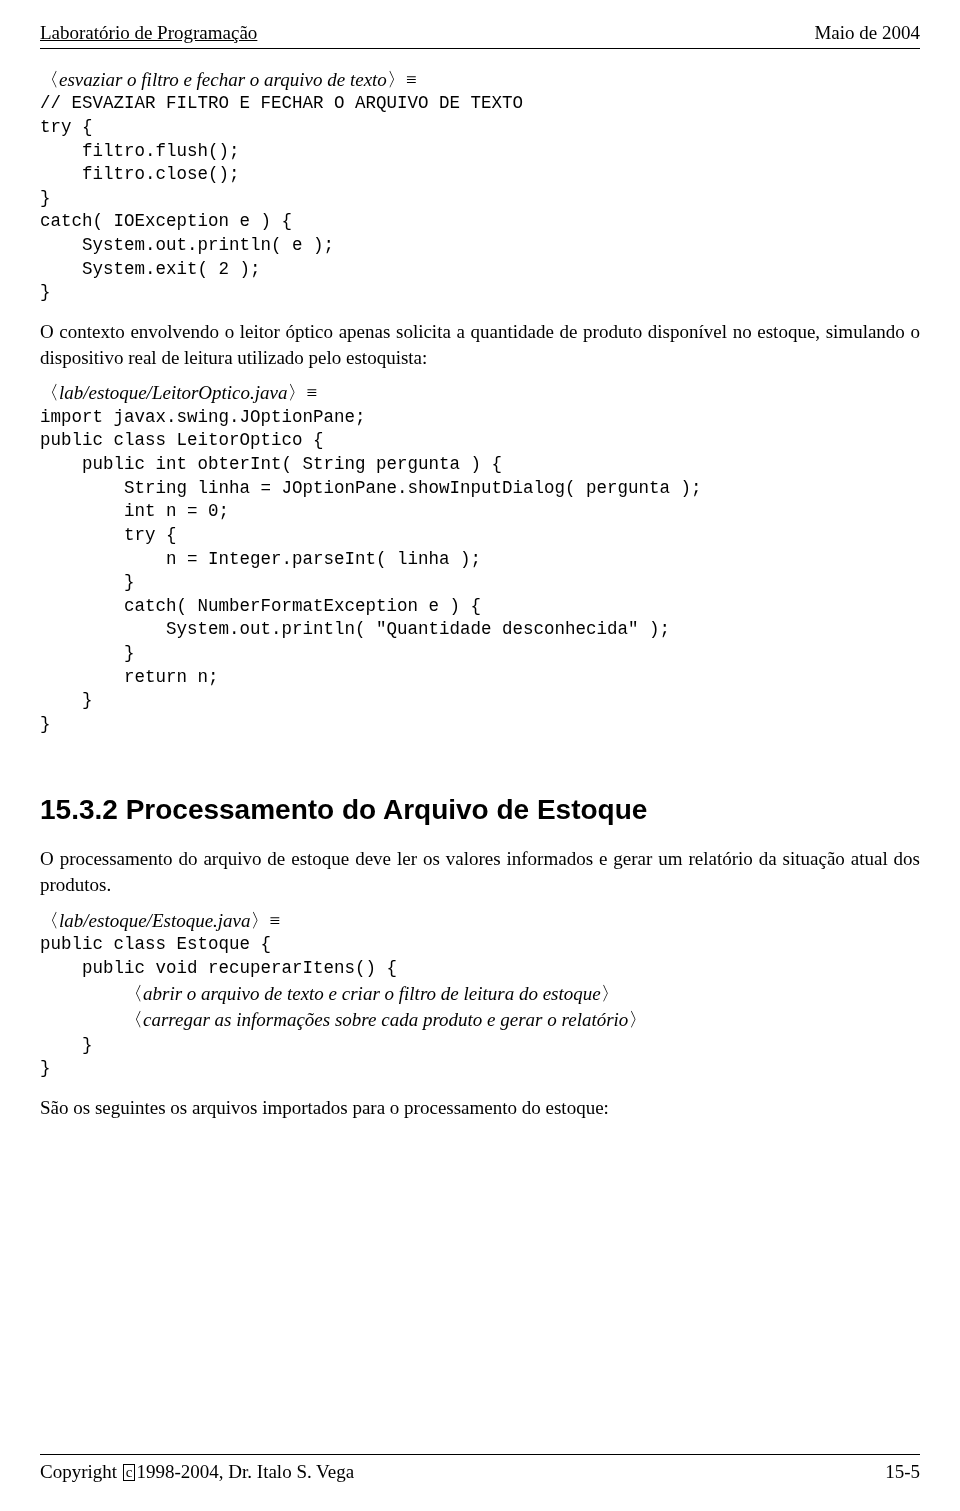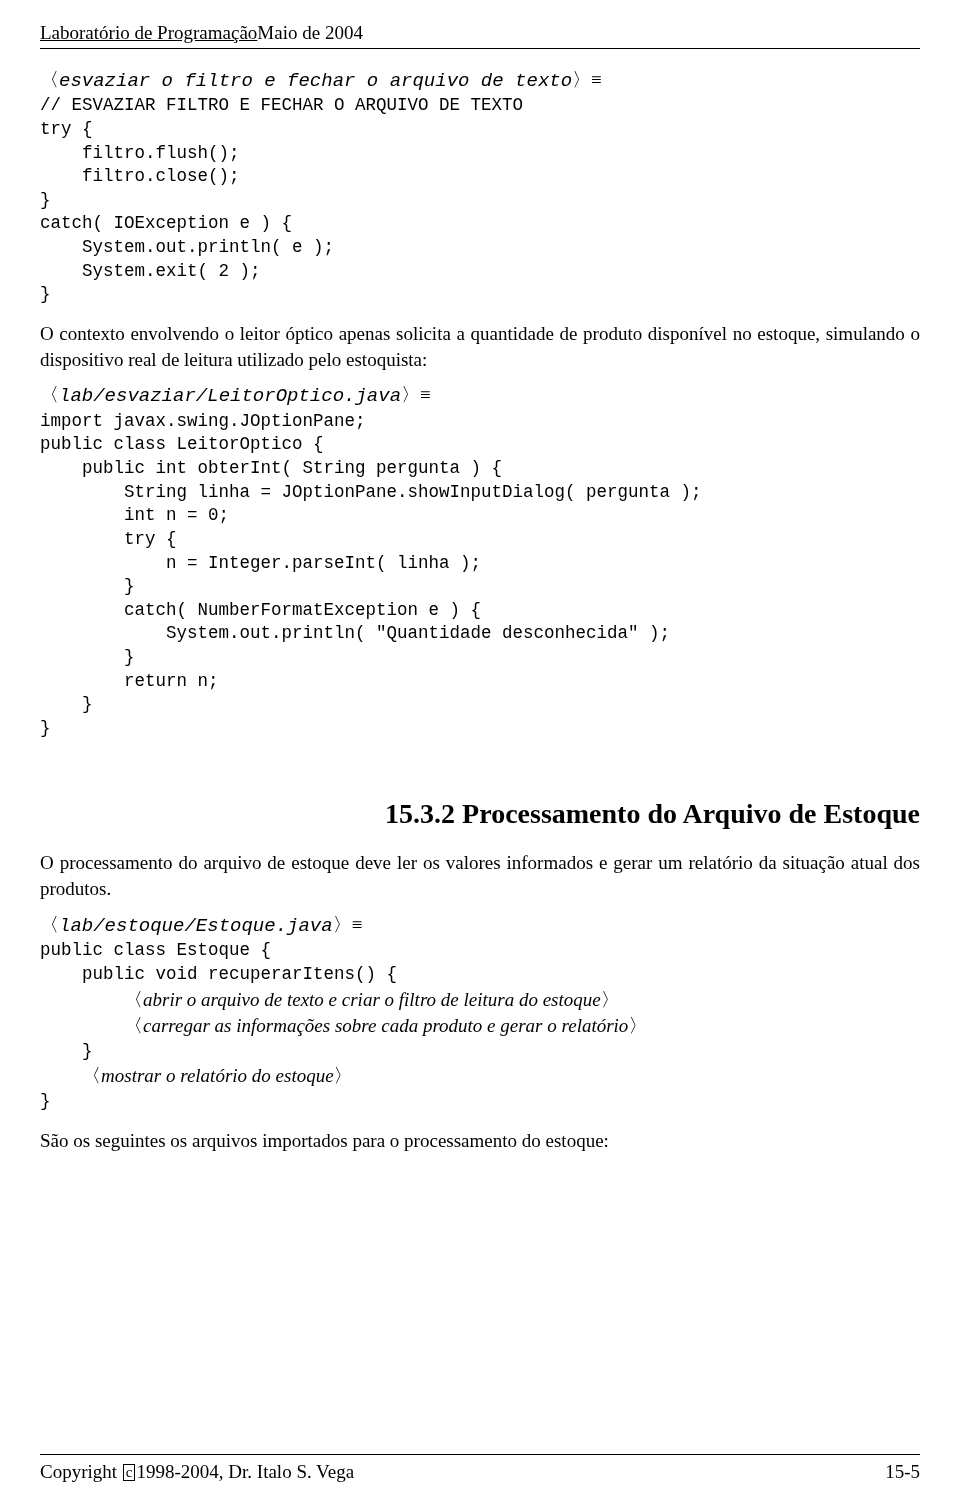--- a/index.html
+++ b/index.html
@@ -9,52 +9,51 @@
       line-height: 1.35;
       background: #fff;
       color: #000;
       width: 960px;
       min-height: 1511px;
       padding: 20px 40px 30px 40px;
       position: relative;
     }
     .header {
       display: flex;
-      justify-content: flex-start;
+      justify-content: space-between;
       border-bottom: 1px solid #000;
       padding-bottom: 2px;
       margin-bottom: 18px;
     }
     .header-left, .header-right {
       font-size: 19px;
     }
     .header-left { text-decoration: underline; }
     .chunk-label {
       font-style: italic;
-      font-family: Liberation Mono, monospace;
+      font-family: Liberation Serif, serif;
     }
     .angle { font-family: "Times New Roman", serif; font-style: normal; }
     pre, code, .code {
       font-family: "Courier New", Courier, monospace;
       font-size: 17.5px;
       white-space: pre;
       line-height: 1.35;
     }
     .para {
       margin-top: 14px;
       margin-bottom: 10px;
       text-align: justify;
     }
     .section-heading {
-      font-family: Liberation Serif, serif;
+      font-family: Liberation Sans, sans-serif;
       font-weight: bold;
       font-size: 28px;
       margin-top: 54px;
       margin-bottom: 18px;
-      text-align: right;
     }
     .block { margin-bottom: 4px; }
     .inline-chunk {
       font-style: italic;
       font-family: "Times New Roman", serif;
     }
     .code-mixed-line { line-height: 1.35; }
     .footer {
       position: absolute;
       bottom: 26px;
@@ -95,21 +94,21 @@
 }
 catch( IOException e ) {
     System.out.println( e );
     System.exit( 2 );
 }</pre>
 </div>
 
 <p class="para">O contexto envolvendo o leitor óptico apenas solicita a quantidade de produto disponível no estoque, simulando o dispositivo real de leitura utilizado pelo estoquista:</p>
 
 <div class="block">
-  <div class="code-mixed-line"><span class="angle">〈</span><span class="chunk-label">lab/esvaziar/LeitorOptico.java</span><span class="angle">〉</span><span class="equiv">≡</span></div>
+  <div class="code-mixed-line"><span class="angle">〈</span><span class="chunk-label">lab/estoque/LeitorOptico.java</span><span class="angle">〉</span><span class="equiv">≡</span></div>
   <pre class="code">import javax.swing.JOptionPane;
 public class LeitorOptico {
     public int obterInt( String pergunta ) {
         String linha = JOptionPane.showInputDialog( pergunta );
         int n = 0;
         try {
             n = Integer.parseInt( linha );
         }
         catch( NumberFormatException e ) {
             System.out.println( "Quantidade desconhecida" );
@@ -126,21 +125,20 @@
 
 <p class="para">O processamento do arquivo de estoque deve ler os valores informados e gerar um relatório da situação atual dos produtos.</p>
 
 <div class="block">
   <div class="code-mixed-line"><span class="angle">〈</span><span class="chunk-label">lab/estoque/Estoque.java</span><span class="angle">〉</span><span class="equiv">≡</span></div>
   <div class="code"><span>public class Estoque {</span></div>
   <div class="code"><span>    public void recuperarItens() {</span></div>
   <div class="code-mixed-line"><span class="code">        </span><span class="angle">〈</span><span class="inline-chunk">abrir o arquivo de texto e criar o filtro de leitura do estoque</span><span class="angle">〉</span></div>
   <div class="code-mixed-line"><span class="code">        </span><span class="angle">〈</span><span class="inline-chunk">carregar as informações sobre cada produto e gerar o relatório</span><span class="angle">〉</span></div>
   <div class="code"><span>    }</span></div>
-  <div class="code-mixed-line"><span class="code">    </span><span class="angle">〈</span><span class="inline-chunk">mostrar o relatório do estoque</span><span class="angle">〉</span></div>
   <div class="code"><span>}</span></div>
 </div>
 
 <p class="para">São os seguintes os arquivos importados para o processamento do estoque:</p>
 
 <div class="footer">
   <div>
     <span>Copyright </span><span class="copyright-c">c</span><span>1998-2004, Dr. Italo S. Vega</span>
   </div>
   <div>15-5</div>

